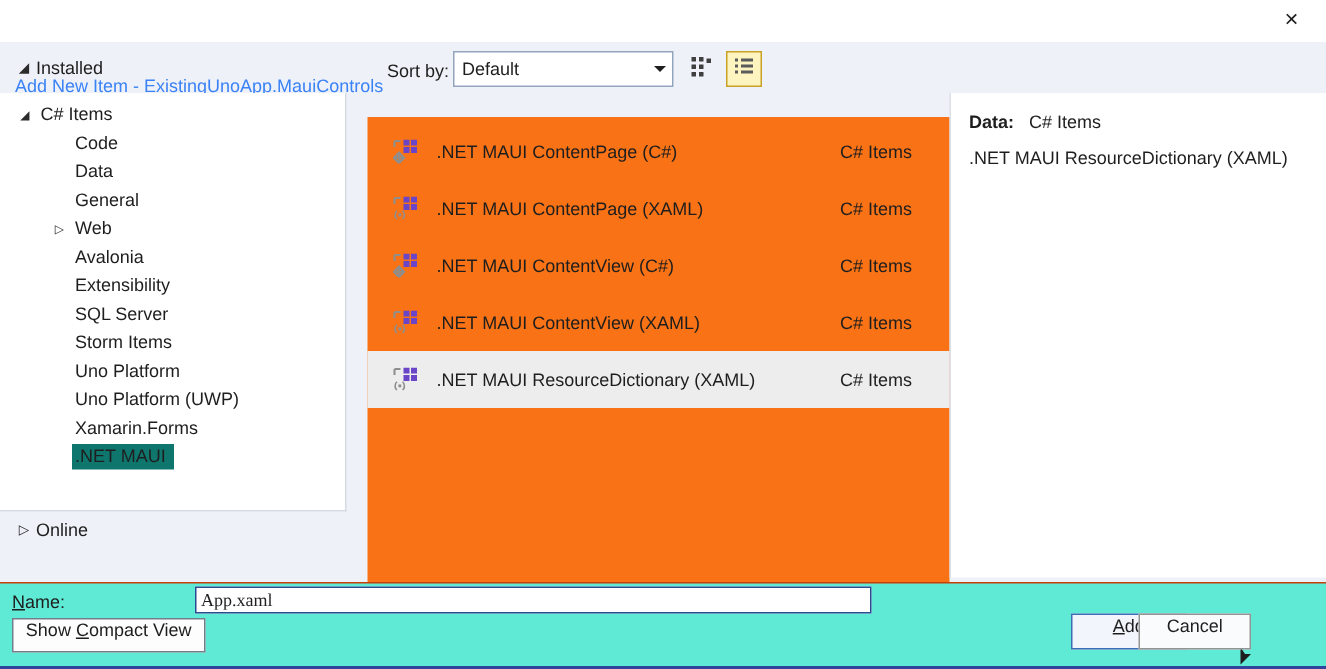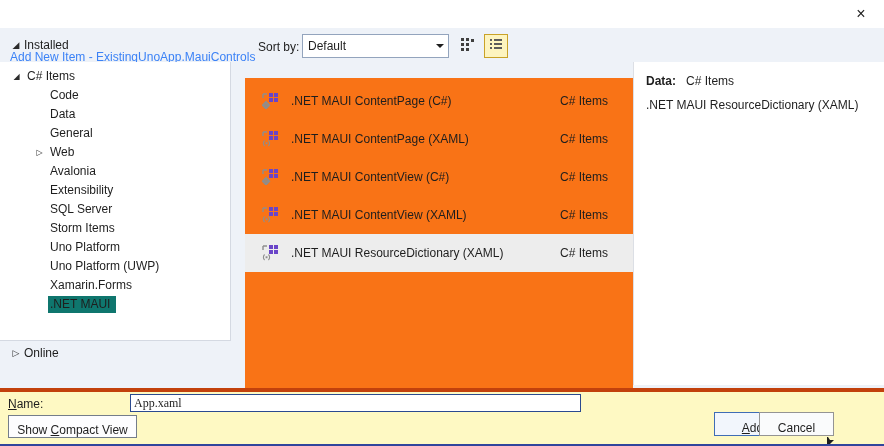--- a/index.html
+++ b/index.html
@@ -52,29 +52,29 @@
   .llabel{margin-left:13px;white-space:nowrap;}
   .lcat{margin-left:auto;}
   .pane-divider{position:absolute;left:633px;top:62px;width:1px;height:323px;background:#dcdfe5;}
   
   .details-pane{position:absolute;left:634px;top:62px;width:250px;height:323px;background:#fff;
                 box-sizing:border-box;padding:12px 10px 0 12px;}
   .type-line{font-size:12px;}
   .type-line b{font-weight:bold;}
   .desc-line{margin-top:10px;font-size:12px;white-space:nowrap;}
   
-  .footer{position:absolute;left:0;top:388px;width:884px;height:56px;background:#fef9c3;
-          border-top:4px solid #c2410c;box-sizing:border-box;}
+  .footer{position:absolute;left:0;top:388px;width:884px;height:56px;background:#5eead4;
+          border-top:1px solid #c2410c;box-sizing:border-box;}
   .name-label{position:absolute;left:8px;top:5px;font-size:12px;}
   .mn{text-decoration:underline;}
   .name-input{position:absolute;left:130px;top:2px;width:451px;height:18px;border:1px solid #2b4a8f;
               font-size:12px;padding:0 3px;box-sizing:border-box;background:#fff;color:#1e1e1e;
               font-family:Liberation Serif, serif;outline:none;}
   .btn{position:absolute;font-size:12px;text-align:center;box-sizing:border-box;cursor:default;
-       display:flex;align-items:flex-end;justify-content:center;white-space:nowrap;}
+       display:flex;align-items:flex-start;justify-content:center;white-space:nowrap;}
   #compact-btn{left:8px;top:23px;width:129px;height:23px;background:#fdfdfe;border:1px solid #747d8a;}
   #add-btn{left:714px;top:20px;width:77px;height:24px;background:#f2f6fc;border:1px solid #3f6db5;}
   #cancel-btn{left:759px;top:20px;width:75px;height:24px;background:#fafbfc;border:1px solid #949494;}
   .cursor-glyph{position:absolute;left:826px;top:42px;width:10px;height:12px;}
 </style>
 </head>
 <body>
 
 <div class="dialog">
 

